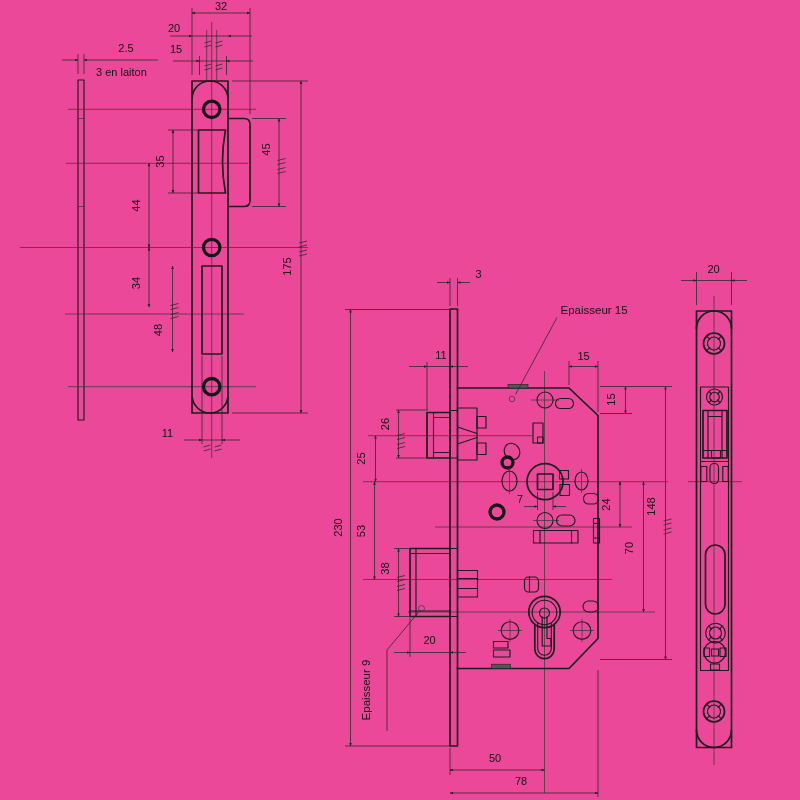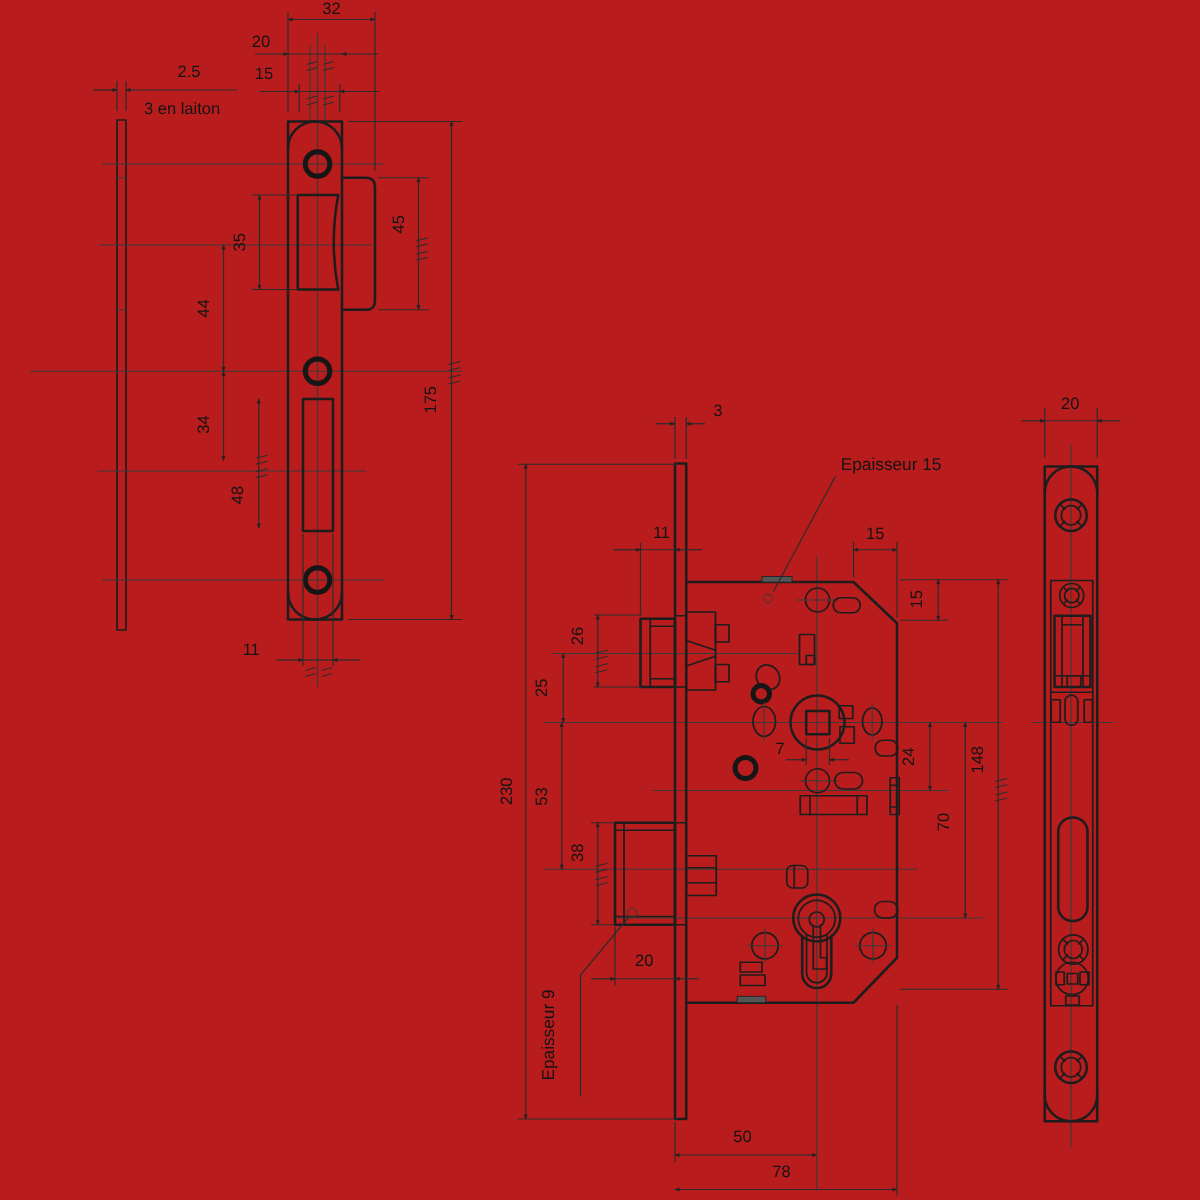--- a/index.html
+++ b/index.html
@@ -1,16 +1,16 @@
 <!DOCTYPE html>
 <html><head>
 <meta charset="utf-8">
 <style>
   html,body{margin:0;padding:0;background:#ffffff;}
-  .stage{width:800px;height:800px;position:relative;background:#b91c1c;overflow:hidden;}
+  .stage{width:800px;height:800px;position:relative;background:#ec4899;overflow:hidden;}
   .o {fill:none;stroke:#1d1d1d;stroke-width:1.7;stroke-linejoin:round;stroke-linecap:round}
   .o2{fill:none;stroke:#1d1d1d;stroke-width:1.15;stroke-linejoin:round;stroke-linecap:round}
   .t {fill:none;stroke:#3a3a3a;stroke-width:.75}
   .h {fill:none;stroke:#161616;stroke-width:3.3}
   .dim{fill:none;stroke:#2c2c2c;stroke-width:.8}
   .tab{fill:#555;stroke:#222;stroke-width:.6}
   text{font:11px "Liberation Sans","DejaVu Sans",sans-serif;fill:#141414}
   text.lbl{font-size:11.5px}
 </style>
 </head>

